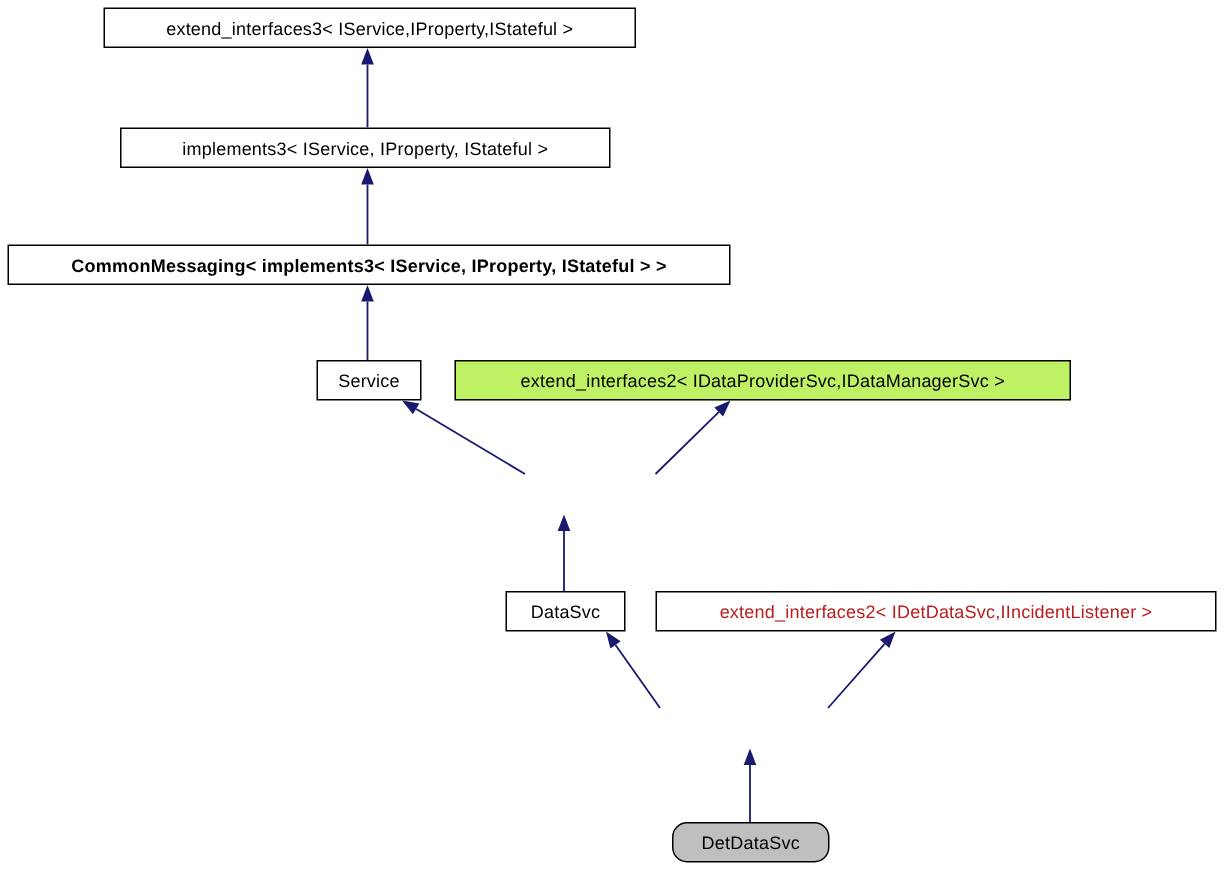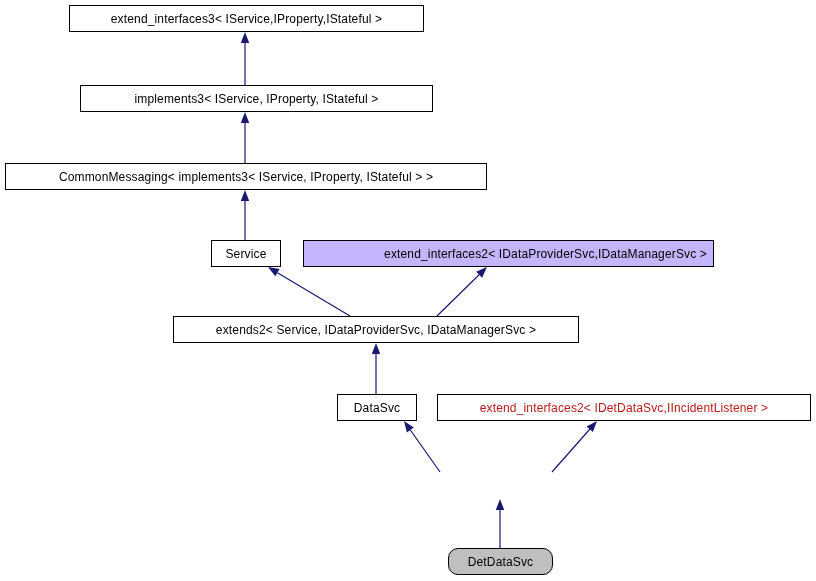--- a/index.html
+++ b/index.html
@@ -84,34 +84,31 @@
         <polygon points="597,421 592.871480984578,432.0270272847808 586.5728429995113,426.4694055332513" fill="#191970"></polygon>
       </g>
       <g>
         <line x1="500" y1="548" x2="500" y2="510" stroke="#191970" stroke-width="1.2"></line>
         <polygon points="500,499 504.2,510 495.8,510" fill="#191970"></polygon>
       </g>
     </svg>
 <div class="uml-node" style="left: 69px; top: 5px; width: 355px; height: 27px; background: rgb(255, 255, 255); border-color: rgb(0, 0, 0); color: rgb(0, 0, 0);">
       <span class="node-label">extend_interfaces3&lt; IService,IProperty,IStateful &gt;</span>
     </div>
-    <div class="uml-node" style="left: 80px; top: 85px; width: 353px; height: 27px; background: rgb(255, 255, 255); border-color: rgb(0, 0, 0); color: rgb(0, 0, 0);">
+    <div class="uml-node" style="left: 80px; top: 85px; width: 327px; height: 27px; background: rgb(255, 255, 255); border-color: rgb(0, 0, 0); color: rgb(0, 0, 0);">
       <span class="node-label">implements3&lt; IService, IProperty, IStateful &gt;</span>
     </div>
-    <div class="uml-node" style="left: 5px; top: 163px; width: 482px; height: 27px; background: rgb(255, 255, 255); border-color: rgb(0, 0, 0); color: rgb(0, 0, 0);">
+    <div class="uml-node" style="left: 5px; top: 163px; width: 482px; height: 27px; background: rgb(255, 255, 255); border-color: rgb(0, 0, 0); color: rgb(0, 0, 0); font-weight: bold;">
       <span class="node-label">CommonMessaging&lt; implements3&lt; IService, IProperty, IStateful &gt; &gt;</span>
     </div>
     <div class="uml-node" style="left: 211px; top: 240px; width: 70px; height: 27px; background: rgb(255, 255, 255); border-color: rgb(0, 0, 0); color: rgb(0, 0, 0); text-align: center;">
       <span class="node-label">Service</span>
     </div>
-    <div class="uml-node" style="left: 303px; top: 240px; width: 411px; height: 27px; background: #c4b5fd; border-color: rgb(0, 0, 0); color: rgb(0, 0, 0); justify-content: flex-end;">
+    <div class="uml-node" style="left: 303px; top: 240px; width: 411px; height: 27px; background: #bef264; border-color: rgb(0, 0, 0); color: rgb(0, 0, 0);">
       <span class="node-label">extend_interfaces2&lt; IDataProviderSvc,IDataManagerSvc &gt;</span>
-    </div>
-    <div class="uml-node" style="left: 173px; top: 316px; width: 406px; height: 27px; background: rgb(255, 255, 255); border-color: rgb(0, 0, 0); color: rgb(0, 0, 0);">
-      <span class="node-label">extends2&lt; Service, IDataProviderSvc, IDataManagerSvc &gt;</span>
     </div>
     <div class="uml-node" style="left: 337px; top: 394px; width: 80px; height: 27px; background: rgb(255, 255, 255); border-color: rgb(0, 0, 0); color: rgb(0, 0, 0); text-align: center;">
       <span class="node-label">DataSvc</span>
     </div>
     <div class="uml-node" style="left: 437px; top: 394px; width: 374px; height: 27px; background: rgb(255, 255, 255); border-color: rgb(0, 0, 0); color: #b91c1c;">
       <span class="node-label">extend_interfaces2&lt; IDetDataSvc,IIncidentListener &gt;</span>
     </div>
     <div class="uml-node highlight" style="left: 448px; top: 548px; width: 105px; height: 27px; background: rgb(191, 191, 191); border-color: rgb(0, 0, 0); color: rgb(0, 0, 0);">
       <span class="node-label">DetDataSvc</span>
     </div>

